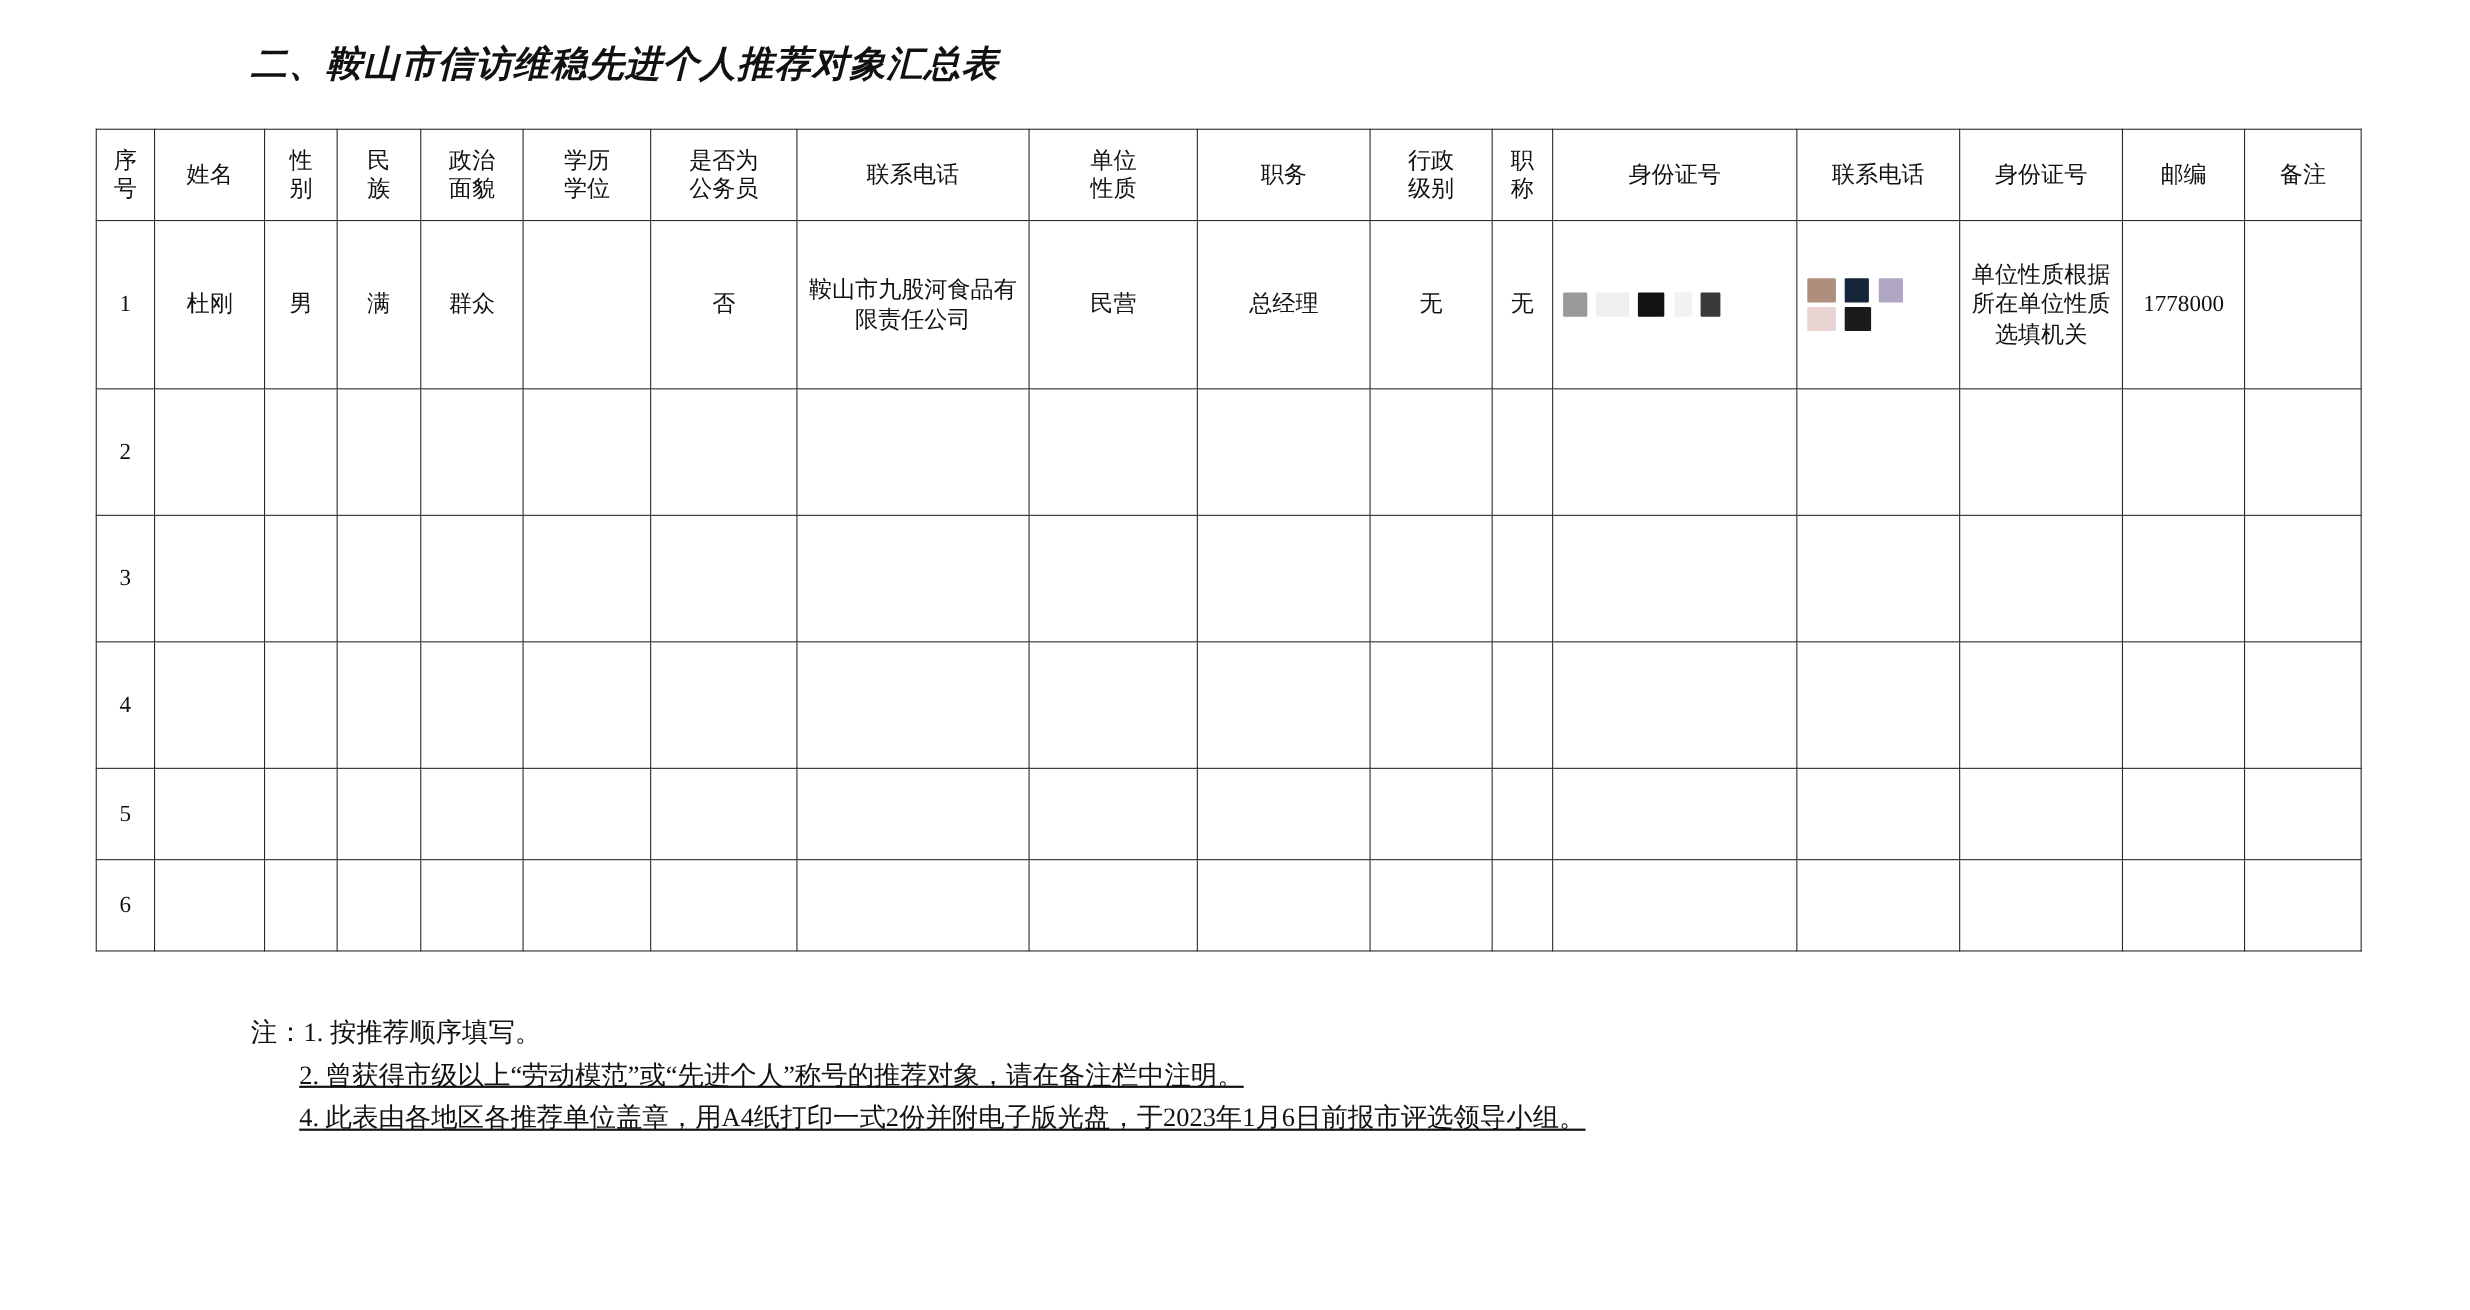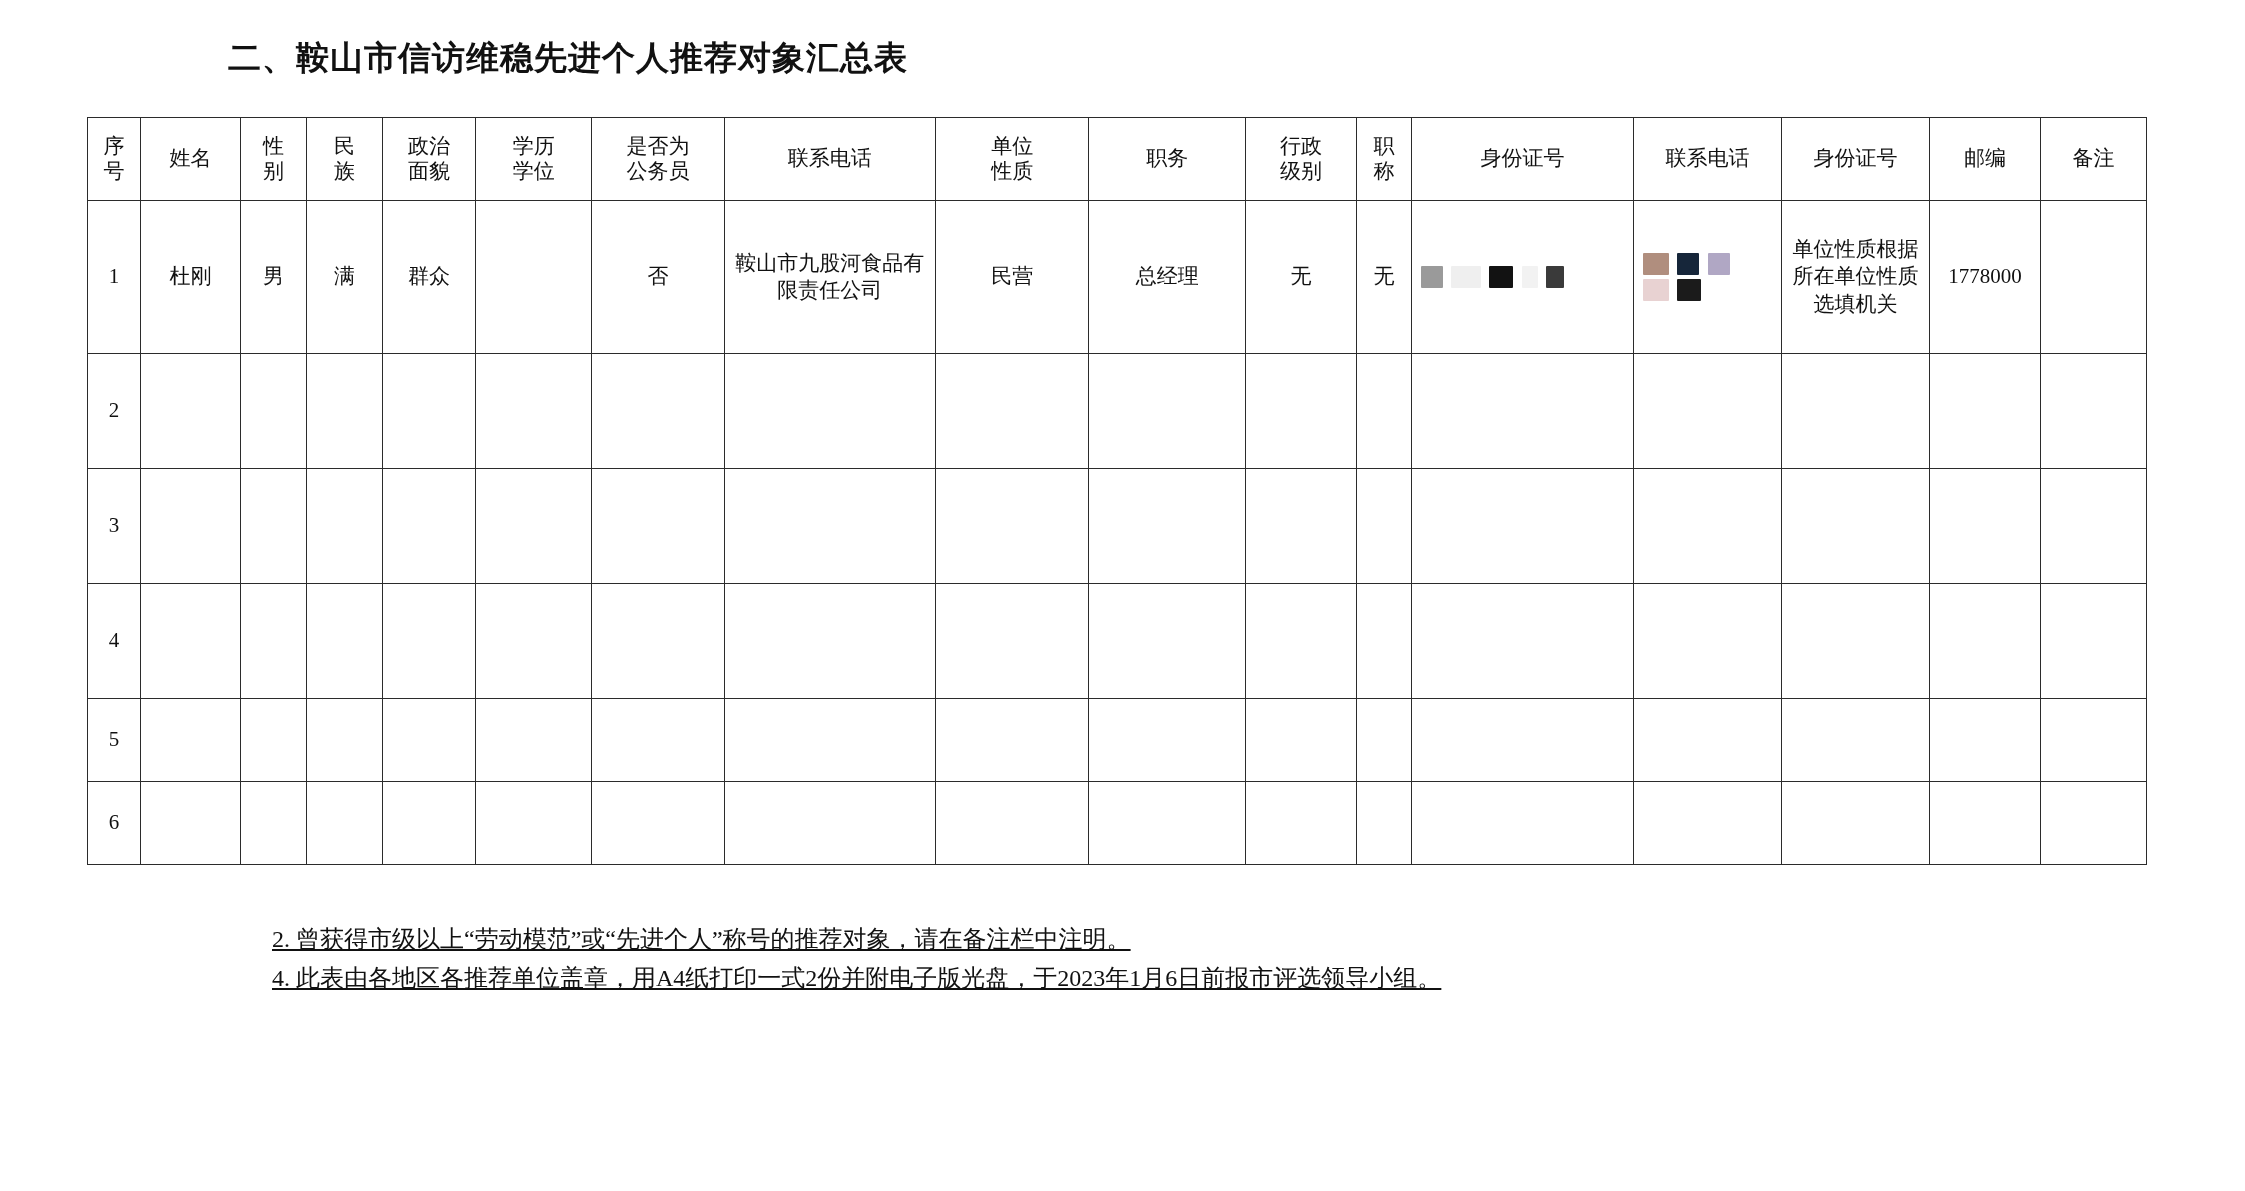--- a/index.html
+++ b/index.html
@@ -22,20 +22,21 @@
     padding: 0;
   }
   .doc-title {
     position: absolute;
     left: 228px;
     top: 36px;
     font-size: 33px;
     font-weight: bold;
     letter-spacing: 1px;
     white-space: nowrap;
+    font-style: italic;
   }
   table.main-table {
     position: absolute;
     left: 87px;
     top: 117px;
     width: 2060px;
     border-collapse: collapse;
     table-layout: fixed;
   }
   table.main-table td,
@@ -336,20 +337,23 @@
         <td></td>
         <td></td>
         <td></td>
         <td></td>
         <td></td>
       </tr>
     </tbody>
   </table>
 
   <div class="notes">
+    <div class="note-line">
+      <span>注：</span><span>1. 按推荐顺序填写。</span>
+    </div>
     <div class="note-line note-indent">
       <span>2. 曾获得市级以上“劳动模范”或“先进个人”称号的推荐对象，请在备注栏中注明。</span>
     </div>
     <div class="note-line note-indent">
       <span>4. 此表由各地区各推荐单位盖章，用A4纸打印一式2份并附电子版光盘，于2023年1月6日前报市评选领导小组。</span>
     </div>
   </div>
 
 
 </div>

